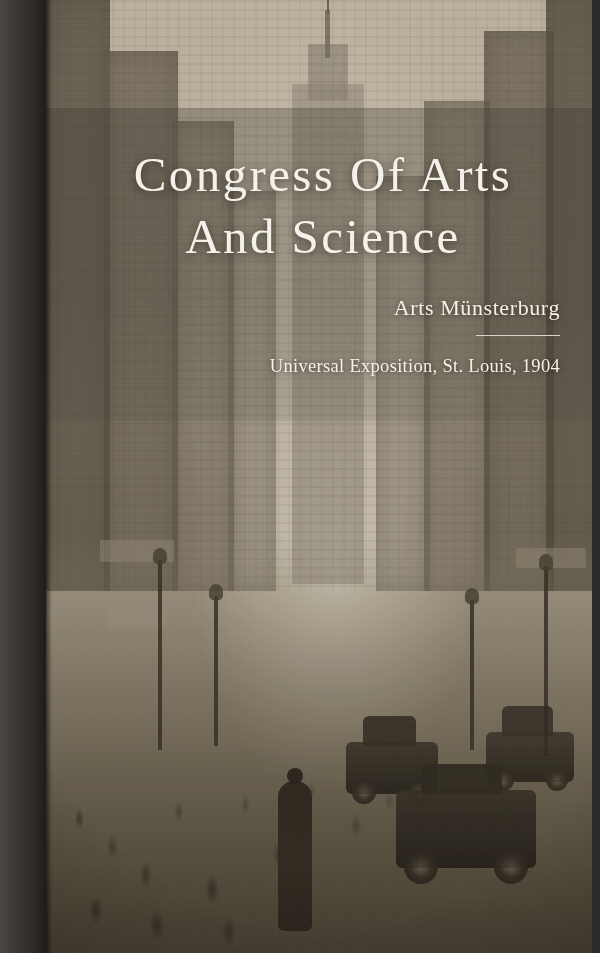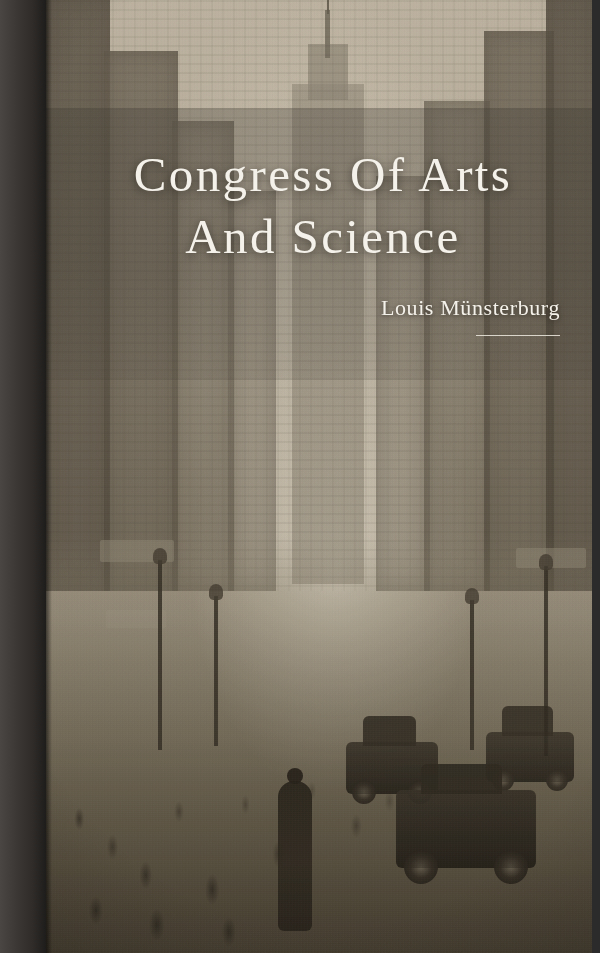--- a/index.html
+++ b/index.html
@@ -376,19 +376,20 @@
 
     <div class="figure-woman"></div>
 
     <div class="sepia"></div>
     <div class="grain"></div>
     <div class="vignette"></div>
   </div>
 
   <div class="title-plate">
     <h1 class="title">Congress Of Arts And Science</h1>
-    <p class="author">Louis Münsterburg</p>
+    <p class="author">Arts Münsterburg</p>
     <div class="rule"></div>
+    <p class="subtitle">Universal Exposition, St. Louis, 1904</p>
   </div>
 
   <div class="spine"></div>
   <div class="spine-edge"></div>
 </div>
 
 </body></html>

